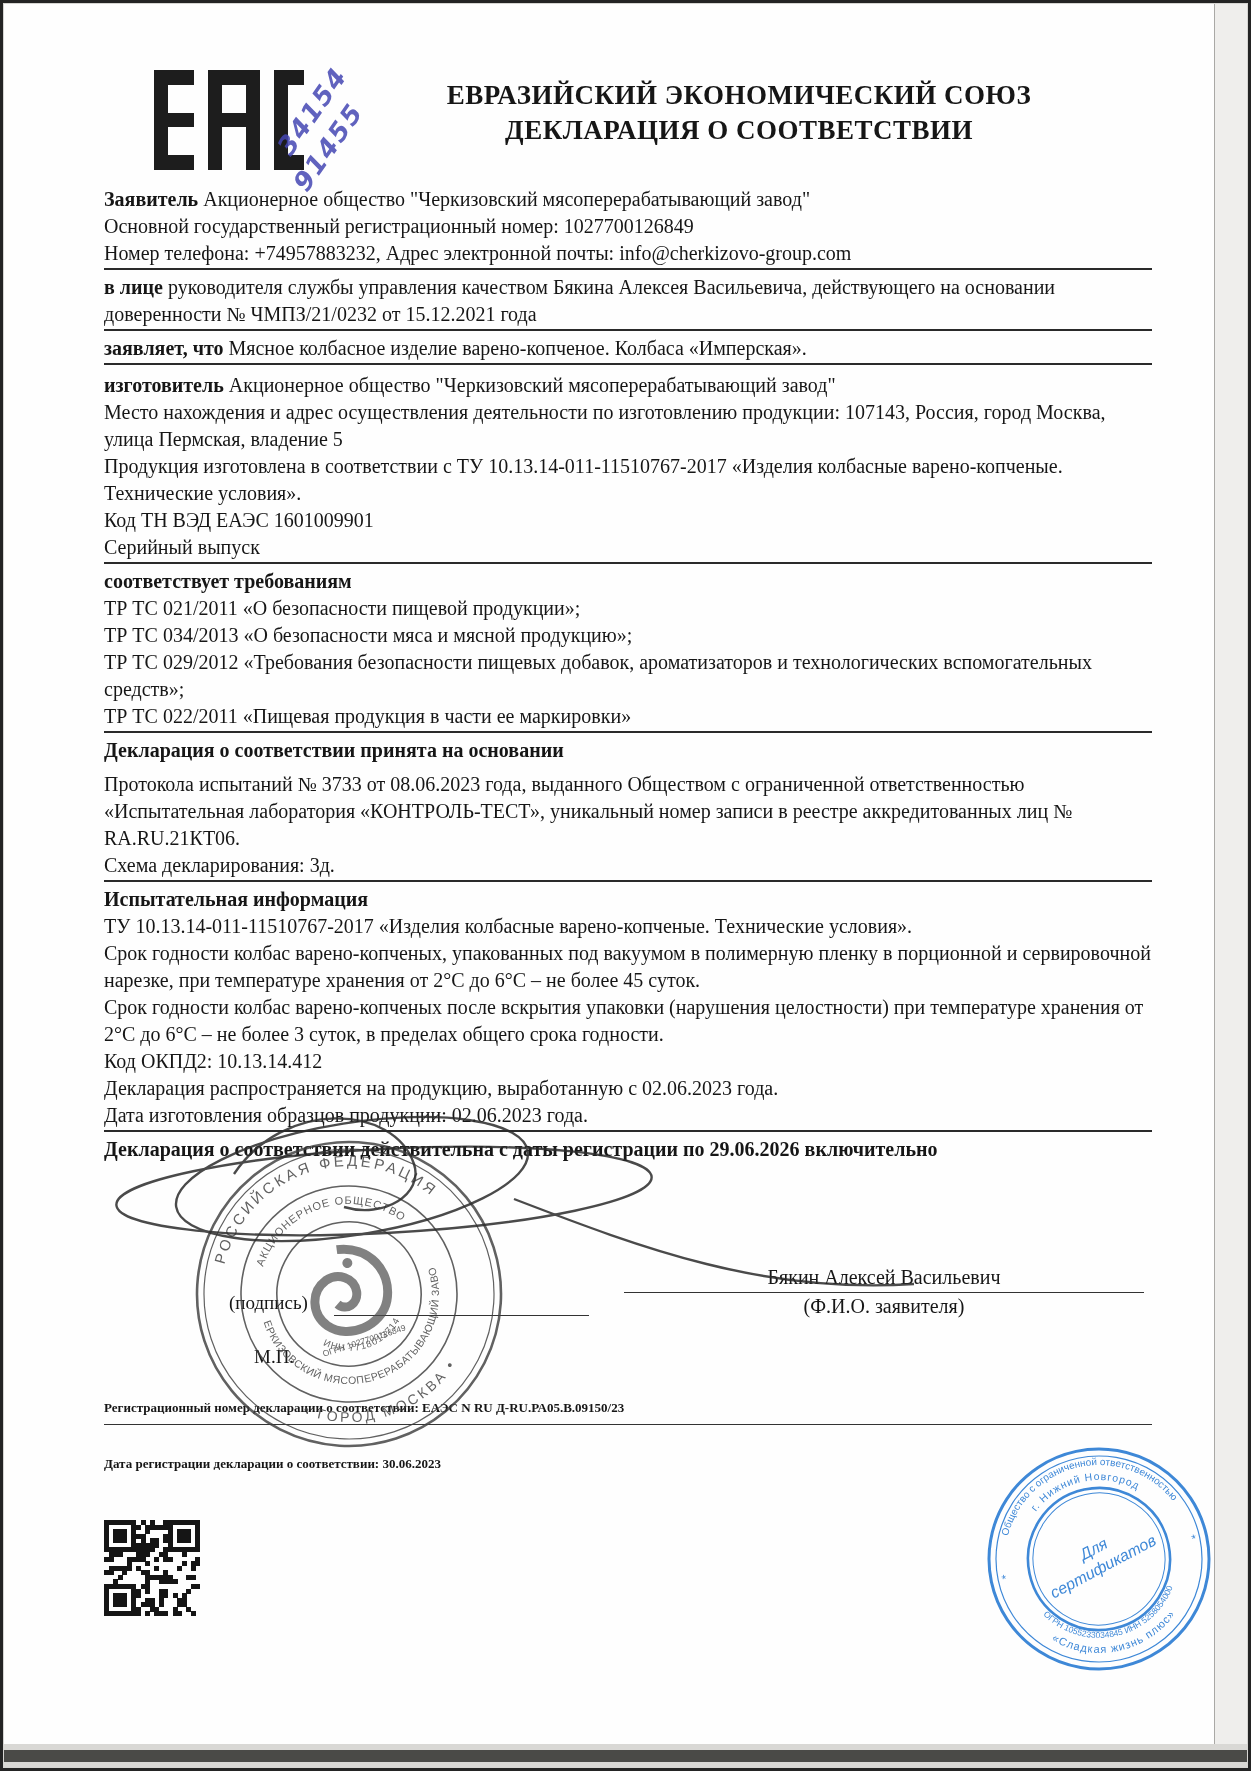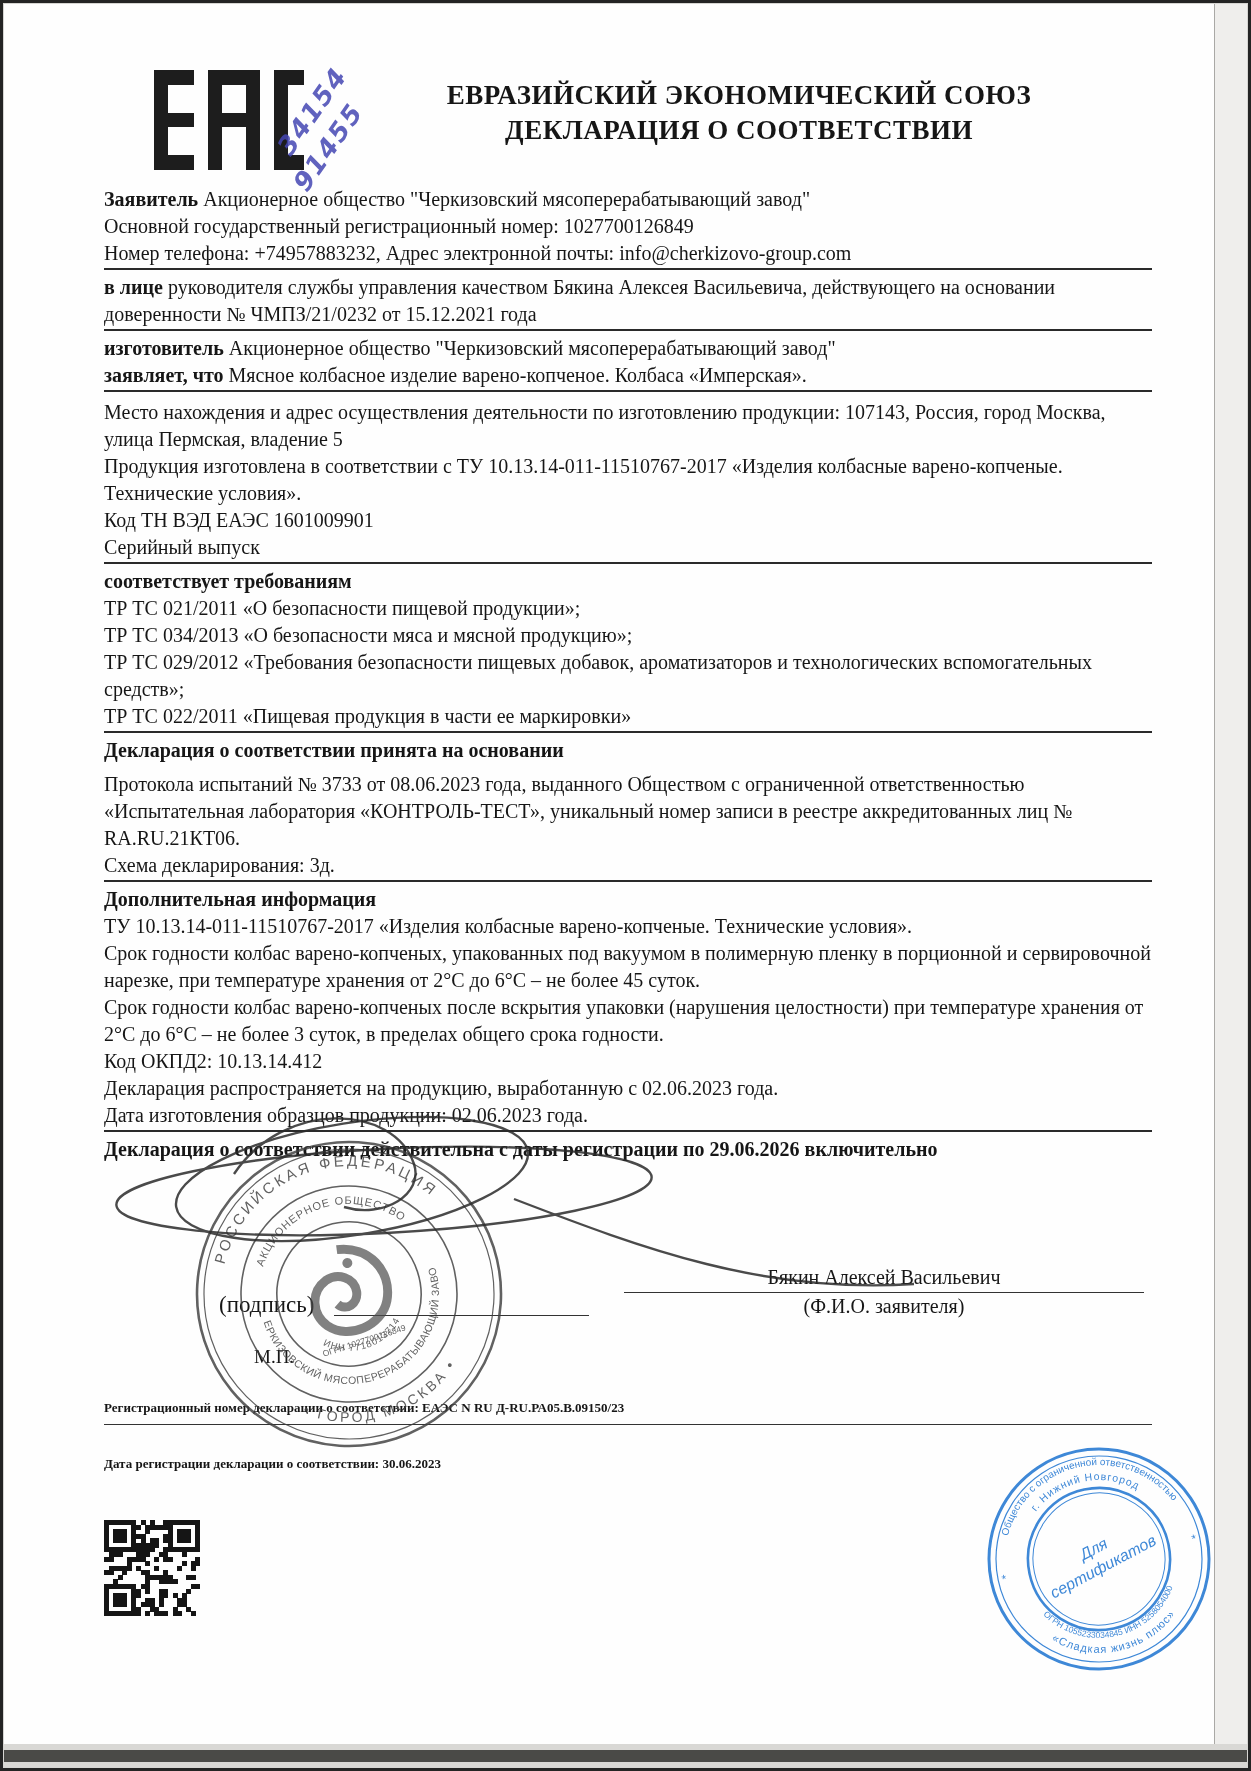--- a/index.html
+++ b/index.html
@@ -20,21 +20,21 @@
 
   
   .doc-main{position:absolute;left:100px;top:182px;width:1048px;font-size:20px;line-height:27px}
   .para{position:relative}
   .para.hr-after{border-bottom:2px solid #2a2a2a;padding-bottom:1px;margin-bottom:4px}
   .para.bold{font-weight:bold}
   .para.gap{margin-bottom:7px}
   .para .lead{font-weight:bold}
 
   
-  .podpis{position:absolute;left:215px;top:1288px;font-size:23px}
+  .podpis{position:absolute;left:225px;top:1288px;font-size:19px}
   .podpis-line{position:absolute;left:330px;top:1311px;width:255px;border-bottom:1.5px solid #333}
   .fio{position:absolute;left:620px;top:1262px;width:520px;text-align:center;font-size:20px}
   .fio-line{border-bottom:1.5px solid #333;margin:3px 0 2px 0}
   .mp{position:absolute;left:250px;top:1342px;font-size:19px}
 
   .reg-line{position:absolute;left:100px;width:1048px;font-weight:bold;font-size:13px}
   .reg-num{top:1396px;border-bottom:1.5px solid #333;padding-bottom:8px}
   .reg-date{top:1452px}
 
   
@@ -89,29 +89,29 @@
     </div>
 
     <div class="para hr-after">
       <span>Номер телефона: +74957883232, Адрес электронной почты: info@cherkizovo-group.com</span>
     </div>
 
     <div class="para hr-after">
       <span class="lead">в лице</span><span> руководителя службы управления качеством Бякина Алексея Васильевича, действующего на основании доверенности № ЧМПЗ/21/0232 от 15.12.2021 года</span>
     </div>
 
-    <div class="para">
-      <span class="lead">изготовитель</span><span> Акционерное общество "Черкизовский мясоперерабатывающий завод"</span>
-    </div>
-
     <div class="para hr-after gap">
       <span class="lead">заявляет, что</span><span> Мясное колбасное изделие варено-копченое. Колбаса «Имперская».</span>
     </div>
 
     <div class="para">
+      <span class="lead">изготовитель</span><span> Акционерное общество "Черкизовский мясоперерабатывающий завод"</span>
+    </div>
+
+    <div class="para">
       <span>Место нахождения и адрес осуществления деятельности по изготовлению продукции: 107143, Россия, город Москва, улица Пермская, владение 5</span>
     </div>
 
     <div class="para">
       <span>Продукция изготовлена в соответствии с ТУ 10.13.14-011-11510767-2017 «Изделия колбасные варено-копченые. Технические условия».</span>
     </div>
 
     <div class="para">
       <span>Код ТН ВЭД ЕАЭС 1601009901</span>
     </div>
@@ -147,21 +147,21 @@
 
     <div class="para">
       <span>Протокола испытаний № 3733 от 08.06.2023 года, выданного Обществом с ограниченной ответственностью «Испытательная лаборатория «КОНТРОЛЬ-ТЕСТ»,  уникальный номер записи в реестре аккредитованных лиц № RA.RU.21КТ06.</span>
     </div>
 
     <div class="para hr-after">
       <span>Схема декларирования: 3д.</span>
     </div>
 
     <div class="para bold">
-      <span>Дополнительная информация</span>
+      <span>Испытательная информация</span>
     </div>
 
     <div class="para">
       <span>ТУ 10.13.14-011-11510767-2017 «Изделия колбасные варено-копченые. Технические условия».</span>
     </div>
 
     <div class="para">
       <span>Срок годности колбас варено-копченых, упакованных под вакуумом в полимерную пленку в порционной и сервировочной нарезке, при температуре хранения от 2°С до 6°С – не более 45 суток.</span>
     </div>
 

